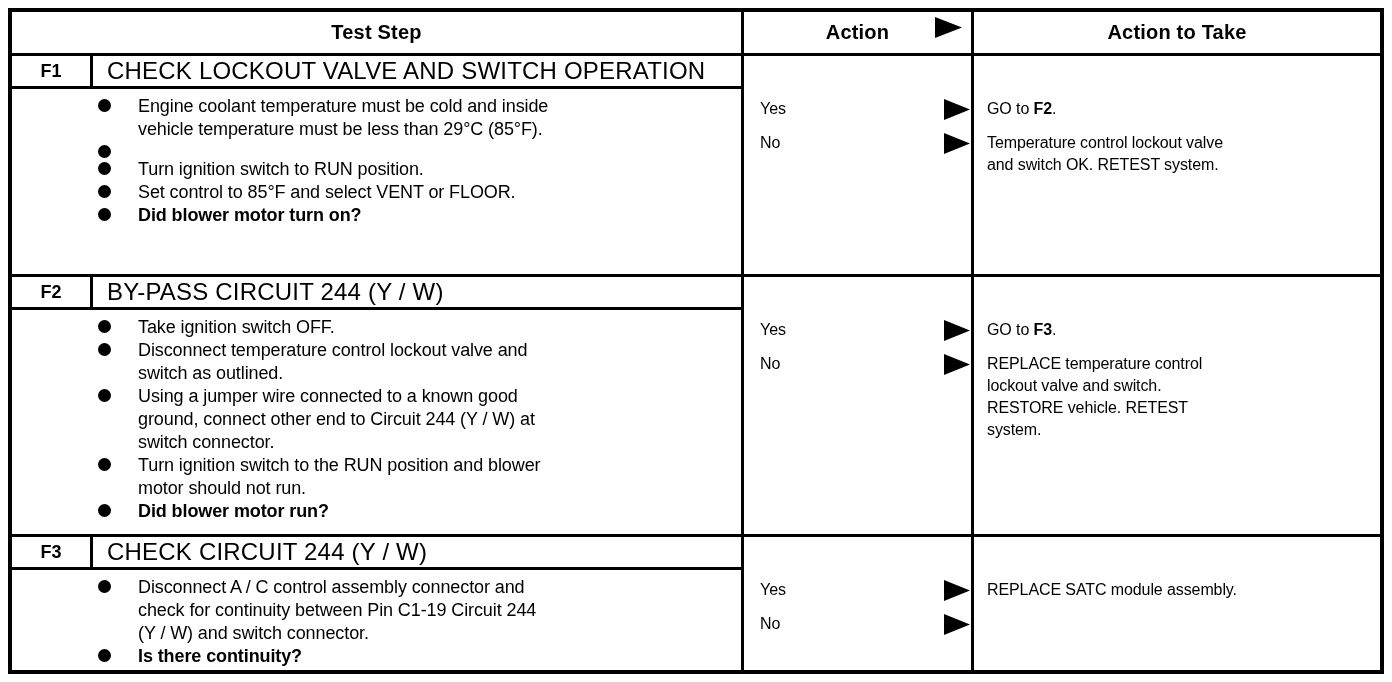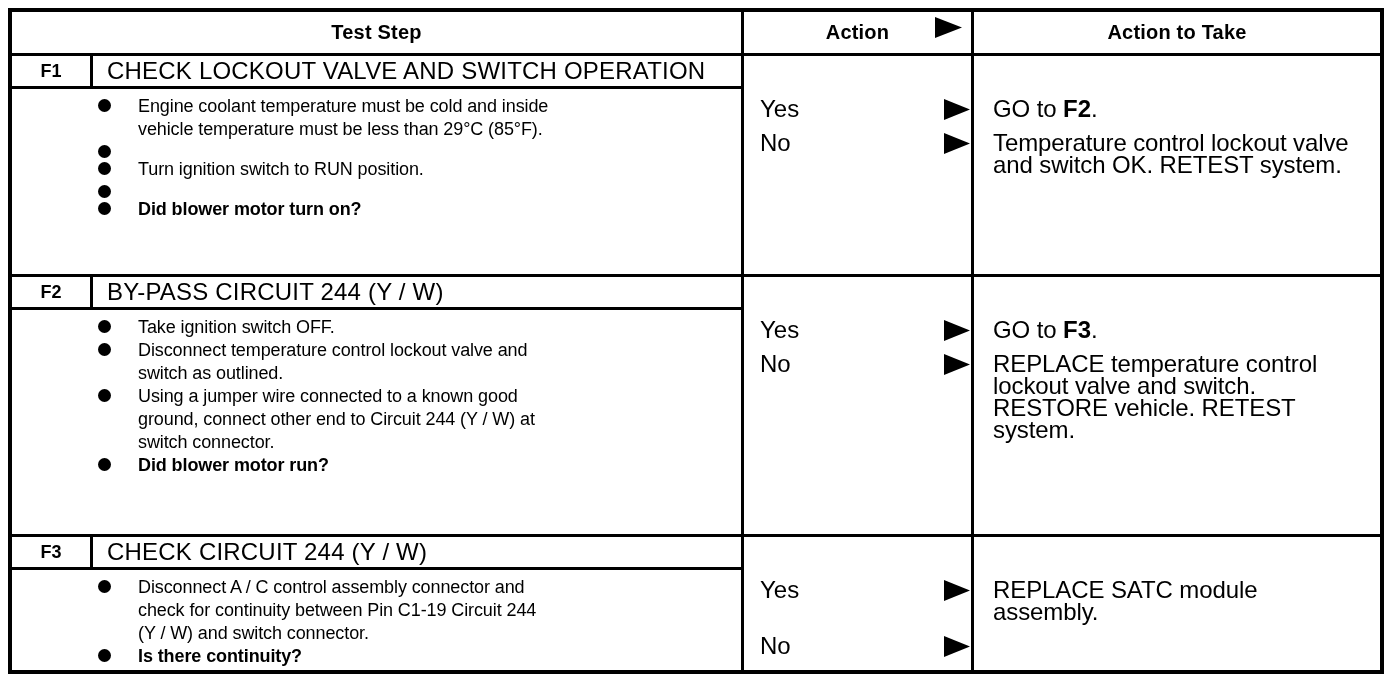--- a/index.html
+++ b/index.html
@@ -76,21 +76,21 @@
   
   .bullet { display: flex; font-size: 18px; line-height: 23px; }
   .dot {
     flex: 0 0 13px; width: 13px; height: 13px;
     border-radius: 50%; background: #000; margin-top: 4px;
   }
   .btext { margin-left: 27px; letter-spacing: -0.1px; }
   .bullet.bold .btext { font-weight: 700; }
 
   
-  .outcome { display: flex; margin-bottom: 12px; font-size: 24px; line-height: 22px; gap: 6px; }
+  .outcome { display: flex; margin-bottom: 12px; font-size: 16px; line-height: 22px; }
   .res {
     flex: 0 0 227px; position: relative;
     padding-left: 16px; box-sizing: border-box;
   }
   .arrow { position: absolute; right: 1px; top: 1px; }
   .act { flex: 1; padding-left: 16px; padding-right: 18px; letter-spacing: -0.1px; }
   .act strong, .btext strong { font-weight: 700; }
 </style>
 </head>
 <body>
@@ -125,20 +125,21 @@
     <span class="dot"></span>
   </div>
 
   <div class="bullet">
     <span class="dot"></span>
     <span class="btext">Turn ignition switch to RUN position.</span>
   </div>
 
   <div class="bullet">
     <span class="dot"></span>
+    <span class="btext">Set control to 85°F and select VENT or FLOOR.</span>
   </div>
 
   <div class="bullet bold">
     <span class="dot"></span>
     <span class="btext">Did blower motor turn on?</span>
   </div>
 </div>
     <div class="cell-right">
       <div class="vdivider"></div>
       <div class="outcomes">
@@ -177,20 +178,24 @@
   <div class="bullet">
     <span class="dot"></span>
     <span class="btext">Disconnect temperature control lockout valve and<br>switch as outlined.</span>
   </div>
 
   <div class="bullet">
     <span class="dot"></span>
     <span class="btext">Using a jumper wire connected to a known good<br>ground, connect other end to Circuit 244 (Y / W) at<br>switch connector.</span>
   </div>
 
+  <div class="bullet">
+    <span class="dot"></span>
+    <span class="btext">Turn ignition switch to the RUN position and blower<br>motor should not run.</span>
+  </div>
 
   <div class="bullet bold">
     <span class="dot"></span>
     <span class="btext">Did blower motor run?</span>
   </div>
 </div>
     <div class="cell-right">
       <div class="vdivider"></div>
       <div class="outcomes">
   <div class="outcome">

